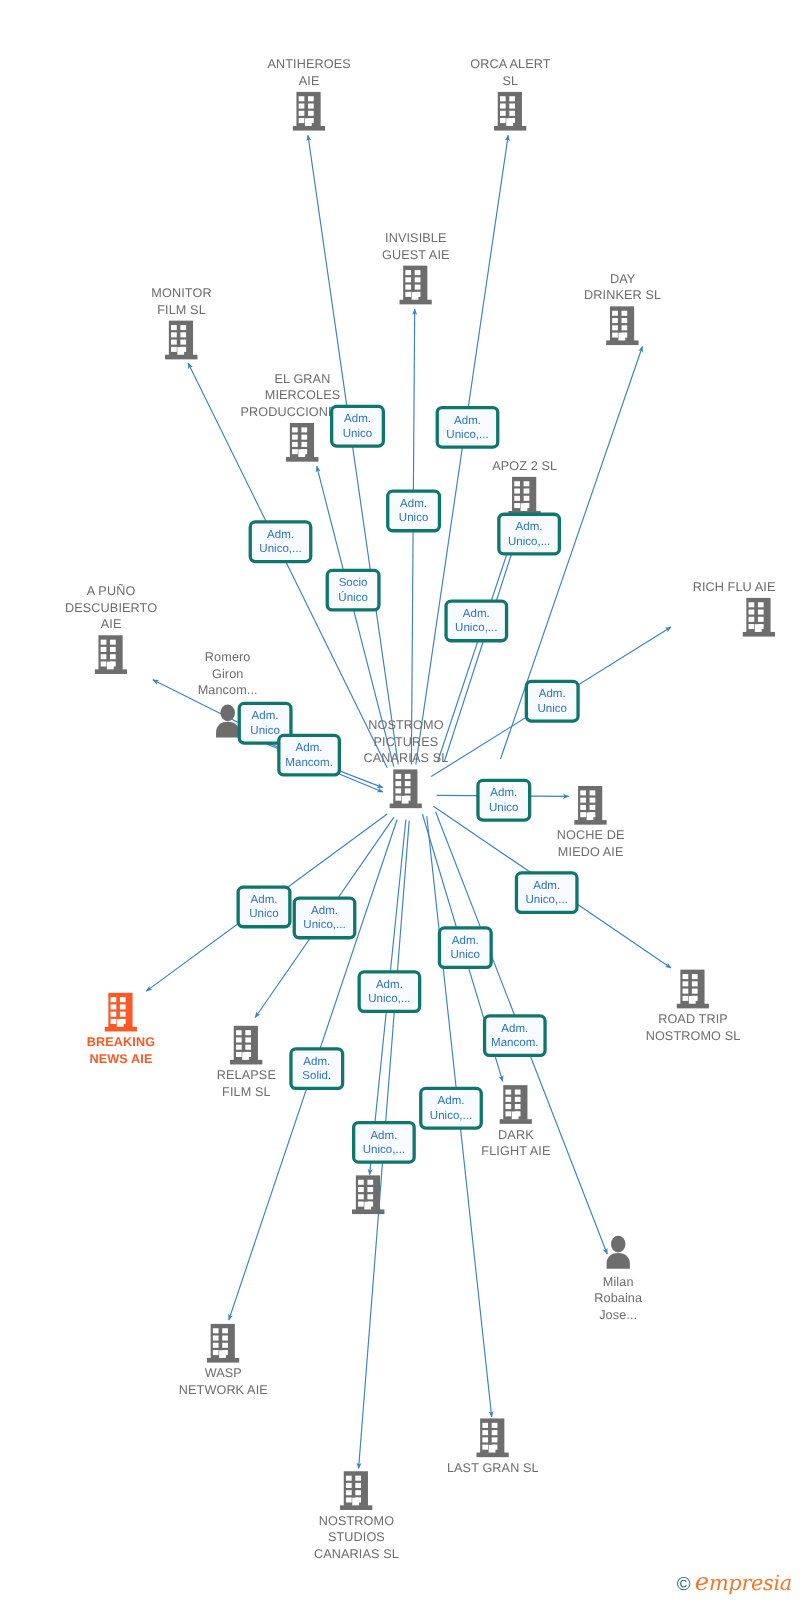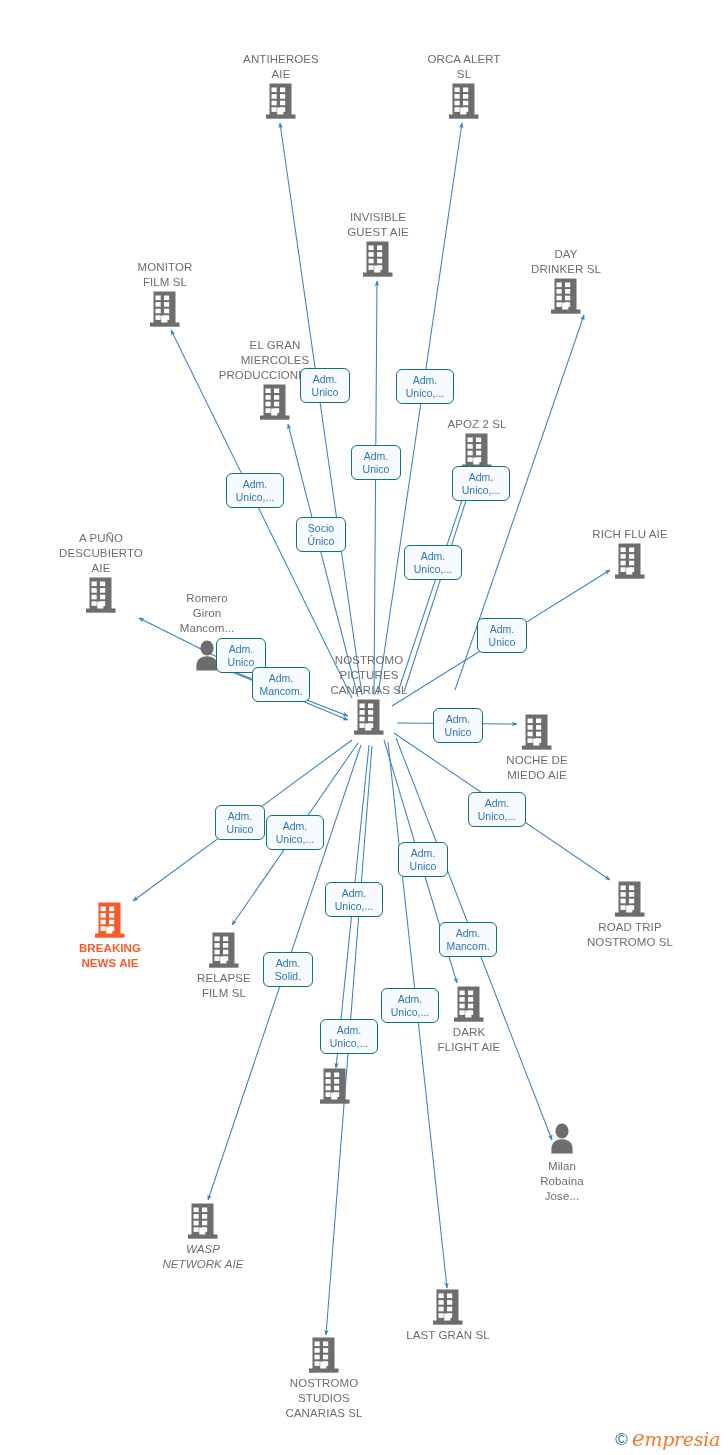--- a/index.html
+++ b/index.html
@@ -45,21 +45,21 @@
     height:38px;
     line-height:0;
   }
   .node svg{display:inline-block;vertical-align:top;}
 
   
   .elabel{
     position:absolute;
     box-sizing:border-box;
     background:#f7fbff;
-    border:1px solid #0f766e;
+    border:3px solid #0f766e;
     border-radius:6px;
     color:#2e75b6;
     font-size:10.5px;
     line-height:13px;
     text-align:center;
     padding:4px 3px 3px;
     width:50px;
     min-height:35px;
     letter-spacing:0;
   }
@@ -259,21 +259,21 @@
             <rect x="5.5" y="11.1" width="5.2" height="4.6" fill="#fff"></rect>
             <rect x="14" y="11.1" width="5.2" height="4.6" fill="#fff"></rect>
             <rect x="5.5" y="17.7" width="5.2" height="4.6" fill="#fff"></rect>
             <rect x="14" y="17.7" width="5.2" height="4.6" fill="#fff"></rect>
             <rect x="5.5" y="24.299999999999997" width="5.2" height="4.6" fill="#fff"></rect>
             <rect x="14" y="24.299999999999997" width="5.2" height="4.6" fill="#fff"></rect>
     <rect x="11.2" y="24.5" width="6.2" height="7.5" fill="#fff"></rect>
     <rect x="0" y="31.5" width="29.5" height="4.2" fill="#6d6d6d"></rect>
   </svg></span>
       </div>
-      <div class="node above" style="left: 630px; top: 527px;">
+      <div class="node above" style="left: 630px; top: 527px; text-align: right;">
         <span class="caption">RICH FLU  AIE</span>
         <span class="glyph"><svg width="30" height="38" viewBox="0 0 30 38" xmlns="http://www.w3.org/2000/svg">
     <rect x="3.5" y="0.5" width="22" height="31.5" fill="#6d6d6d"></rect>
     <rect x="5.5" y="4.5" width="5.2" height="4.6" fill="#fff"></rect>
             <rect x="14" y="4.5" width="5.2" height="4.6" fill="#fff"></rect>
             <rect x="5.5" y="11.1" width="5.2" height="4.6" fill="#fff"></rect>
             <rect x="14" y="11.1" width="5.2" height="4.6" fill="#fff"></rect>
             <rect x="5.5" y="17.7" width="5.2" height="4.6" fill="#fff"></rect>
             <rect x="14" y="17.7" width="5.2" height="4.6" fill="#fff"></rect>
             <rect x="5.5" y="24.299999999999997" width="5.2" height="4.6" fill="#fff"></rect>
@@ -411,21 +411,21 @@
       </div>
       <div class="node below" style="left: 562px; top: 1120px;">
         <span class="glyph"><svg width="30" height="38" viewBox="0 0 30 38" xmlns="http://www.w3.org/2000/svg">
     <ellipse cx="15" cy="11" rx="6.6" ry="7.6" fill="#6d6d6d"></ellipse>
     <path d="M15 19.2c-7.1 0-10.6 4.3-10.6 9.9v4.4h21.2v-4.4c0-5.6-3.5-9.9-10.6-9.9z" fill="#6d6d6d"></path>
   </svg></span>
         <span class="caption">Milan
 Robaina
 Jose...</span>
       </div>
-      <div class="node below" style="left: 203px; top: 1203px; font-style: italic;">
+      <div class="node below" style="left: 203px; top: 1203px;">
         <span class="glyph"><svg width="30" height="38" viewBox="0 0 30 38" xmlns="http://www.w3.org/2000/svg">
     <rect x="3.5" y="0.5" width="22" height="31.5" fill="#6d6d6d"></rect>
     <rect x="5.5" y="4.5" width="5.2" height="4.6" fill="#fff"></rect>
             <rect x="14" y="4.5" width="5.2" height="4.6" fill="#fff"></rect>
             <rect x="5.5" y="11.1" width="5.2" height="4.6" fill="#fff"></rect>
             <rect x="14" y="11.1" width="5.2" height="4.6" fill="#fff"></rect>
             <rect x="5.5" y="17.7" width="5.2" height="4.6" fill="#fff"></rect>
             <rect x="14" y="17.7" width="5.2" height="4.6" fill="#fff"></rect>
             <rect x="5.5" y="24.299999999999997" width="5.2" height="4.6" fill="#fff"></rect>
             <rect x="14" y="24.299999999999997" width="5.2" height="4.6" fill="#fff"></rect>

